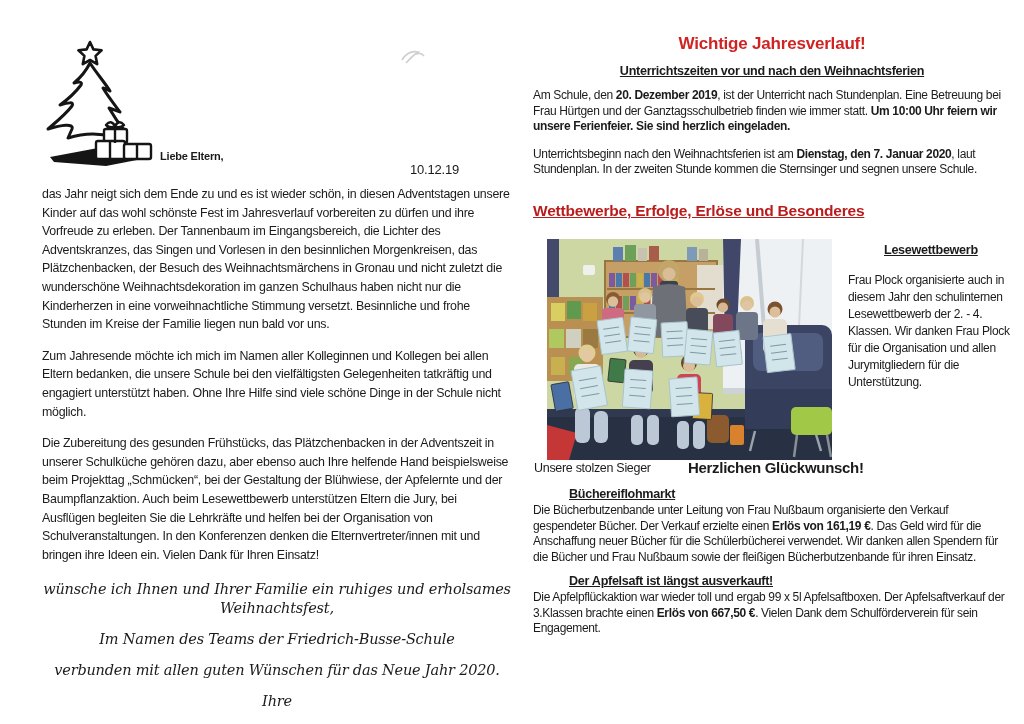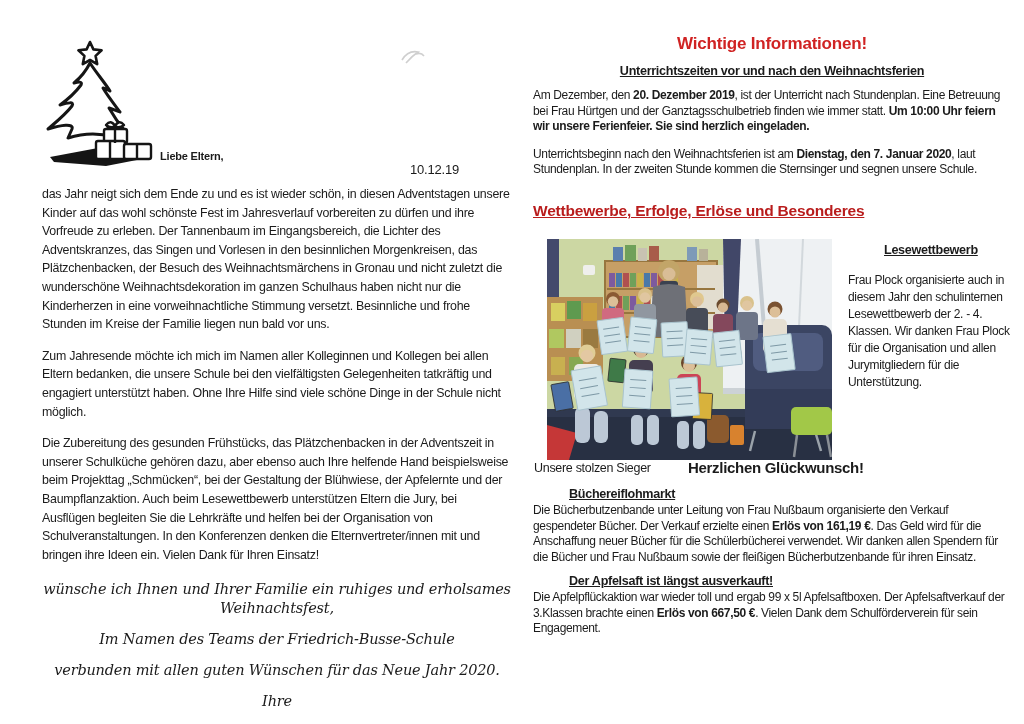--- a/index.html
+++ b/index.html
@@ -85,24 +85,24 @@
   <div class="closing">
     <div class="cl">wünsche ich Ihnen und Ihrer Familie ein ruhiges und erholsames Weihnachtsfest,</div>
     <div class="cl">Im Namen des Teams der Friedrich-Busse-Schule</div>
     <div class="cl">verbunden mit allen guten Wünschen für das Neue Jahr 2020.</div>
     <div class="cl">Ihre</div>
   </div>
 
 </div>
 
 <div class="info-block">
-  <h1 class="main-heading">Wichtige Informationen!</h1>
+  <h1 class="main-heading">Wichtige Jahresverlauf!</h1>
   <h2 class="sub-heading">Unterrichtszeiten vor und nach den Weihnachtsferien</h2>
   <div class="rtext">
-    <p><span>Am Dezember, den </span><b>20. Dezember 2019</b><span>, ist der Unterricht nach Stundenplan. Eine Betreuung bei Frau Hürtgen und der Ganztagsschulbetrieb finden wie immer statt. </span><b>Um 10:00 Uhr feiern wir unsere Ferienfeier. Sie sind herzlich eingeladen.</b></p>
+    <p><span>Am Schule, den </span><b>20. Dezember 2019</b><span>, ist der Unterricht nach Stundenplan. Eine Betreuung bei Frau Hürtgen und der Ganztagsschulbetrieb finden wie immer statt. </span><b>Um 10:00 Uhr feiern wir unsere Ferienfeier. Sie sind herzlich eingeladen.</b></p>
     <p><span>Unterrichtsbeginn nach den Weihnachtsferien ist am </span><b>Dienstag, den 7. Januar 2020</b><span>, laut Stundenplan. In der zweiten Stunde kommen die Sternsinger und segnen unsere Schule.</span></p>
   </div>
 </div>
 
 <div class="comp-heading">Wettbewerbe, Erfolge, Erlöse und Besonderes</div>
 
 <svg class="photo" viewBox="0 0 285 221" preserveAspectRatio="none" aria-hidden="true">
 
   <rect x="0" y="0" width="285" height="221" fill="#ccd7a3"></rect>
 

